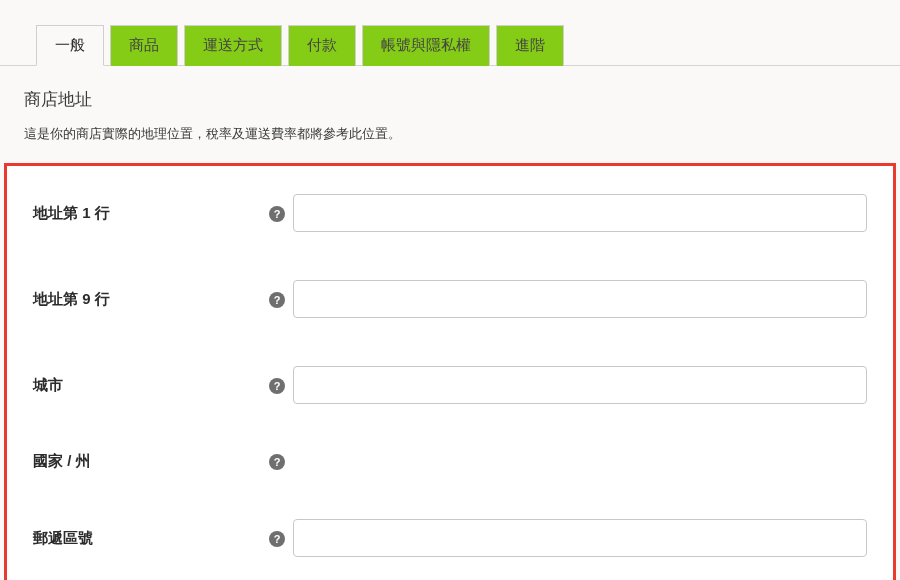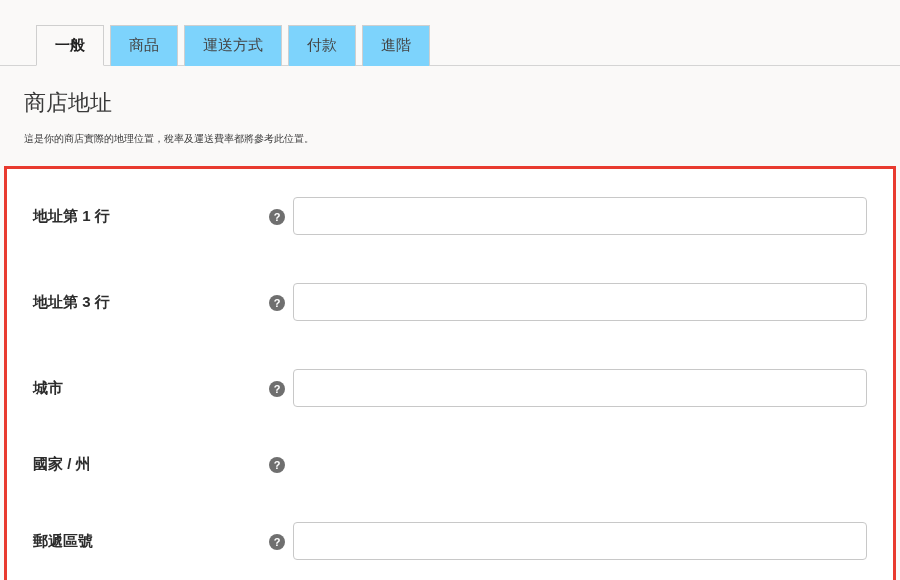--- a/index.html
+++ b/index.html
@@ -16,43 +16,43 @@
       padding-top: 24px;
     }
     .tabs {
       display: flex;
       gap: 6px;
       padding-left: 36px;
       border-bottom: 1px solid #d4d4d4;
     }
     .tab {
       padding: 10px 18px;
-      background: #7dd3fc;
+      background: #84cc16;
       border: 1px solid #cfcfcf;
       border-bottom: none;
       font-size: 15px;
       color: #444;
       cursor: pointer;
       position: relative;
       top: 1px;
     }
     .tab.active {
       background: #faf9f8;
       border-bottom: 1px solid #faf9f8;
-      font-weight: 700;
+      font-weight: 400;
       color: #222;
     }
     .section-title {
-      font-size: 22px;
+      font-size: 17px;
       color: #3a3a3a;
       padding: 22px 0 14px 24px;
       font-weight: 400;
     }
     .section-desc {
-      font-size: 10px;
+      font-size: 13px;
       color: #3a3a3a;
       padding: 0 0 20px 24px;
     }
     .form-box {
       border: 3px solid #e83a2f;
       margin: 0 4px 0 4px;
       padding: 28px 26px 28px 26px;
       background: #fff;
     }
     .form-row {
@@ -114,39 +114,40 @@
     }
   </style>
 </head>
 <body>
 
 <div class="tabs">
   <div class="tab active">一般</div>
   <div class="tab">商品</div>
   <div class="tab">運送方式</div>
   <div class="tab">付款</div>
+  <div class="tab">帳號與隱私權</div>
   <div class="tab">進階</div>
 </div>
 
 <h2 class="section-title">商店地址</h2>
 <p class="section-desc">這是你的商店實際的地理位置，稅率及運送費率都將參考此位置。</p>
 
 <div class="form-box">
 
   <div class="form-row">
     <label class="form-label">
       <span>地址第 1 行</span>
       <span class="help-icon">?</span>
     </label>
     <input class="form-input" type="text" value="" style="">
   </div>
 
   <div class="form-row">
     <label class="form-label">
-      <span>地址第 3 行</span>
+      <span>地址第 9 行</span>
       <span class="help-icon">?</span>
     </label>
     <input class="form-input" type="text" value="" style="">
   </div>
 
   <div class="form-row">
     <label class="form-label">
       <span>城市</span>
       <span class="help-icon">?</span>
     </label>

